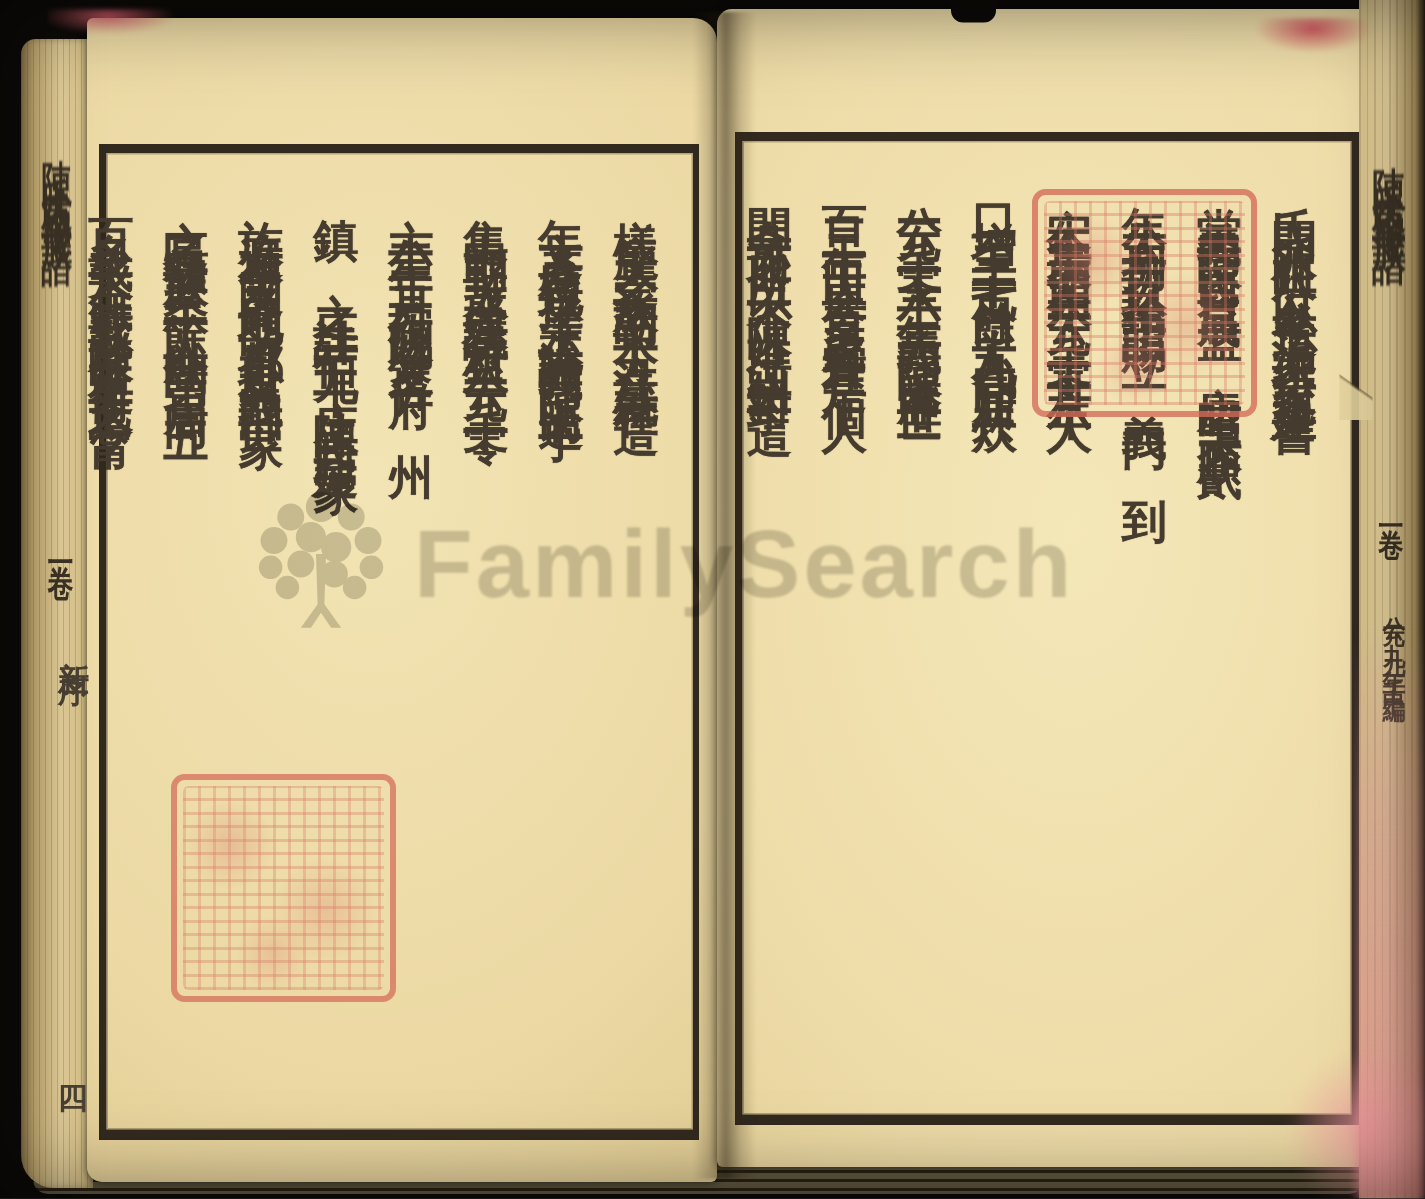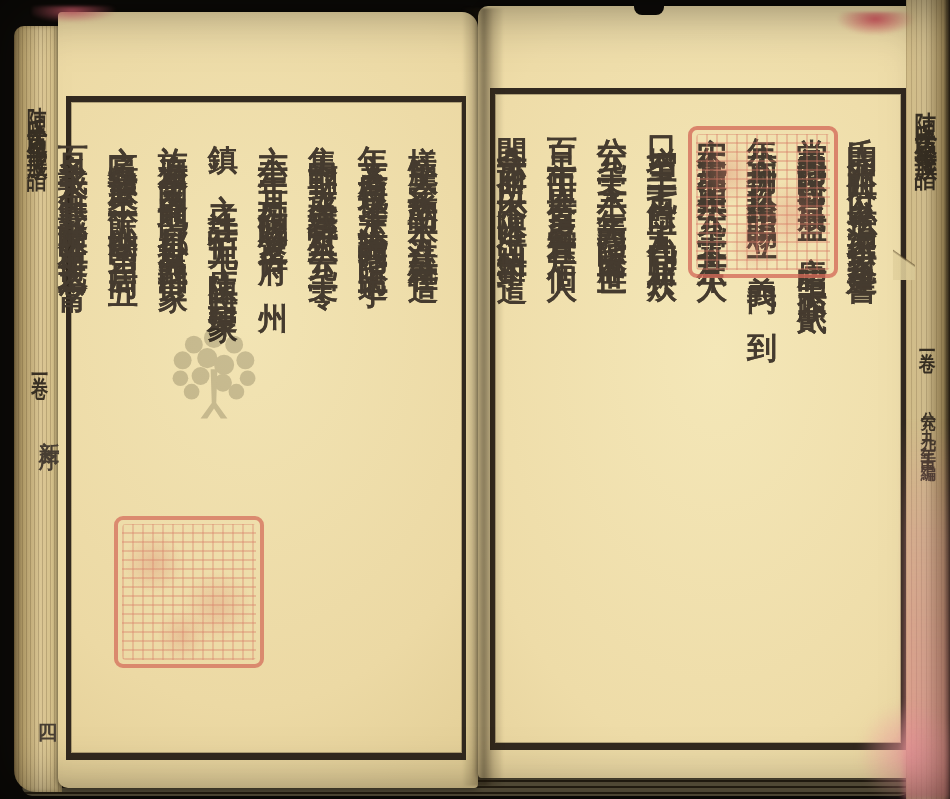--- a/index.html
+++ b/index.html
@@ -237,16 +237,17 @@
         <circle cx="80" cy="52" r="7"></circle>
         <circle cx="30" cy="64" r="7"></circle>
         <circle cx="70" cy="64" r="7"></circle>
         <circle cx="44" cy="34" r="9"></circle>
         <circle cx="59" cy="40" r="9"></circle>
         <circle cx="38" cy="50" r="8"></circle>
         <circle cx="58" cy="56" r="8"></circle>
         <path d="M47 44 L53 44 L52 74 L62 88 L56 88 L50 79 L44 88 L38 88 L48 74 Z"></path>
       </g>
     </svg>
+    <span class="wm-text">FamilySearch</span>
   </div>
 
   <div class="vignette"></div>
 </div>
 
 </body></html>

